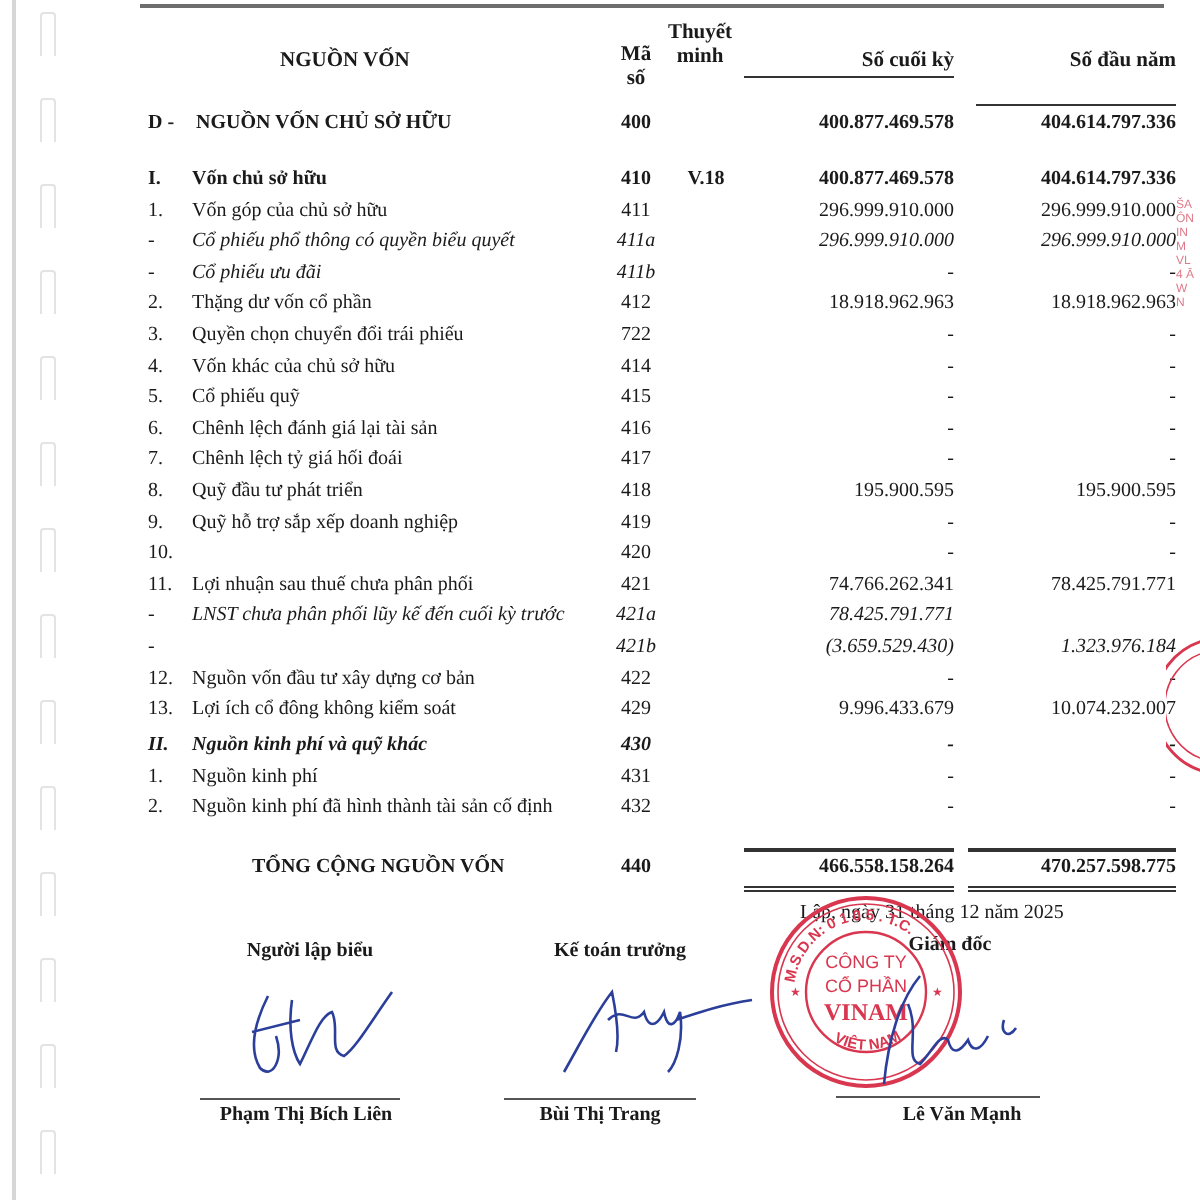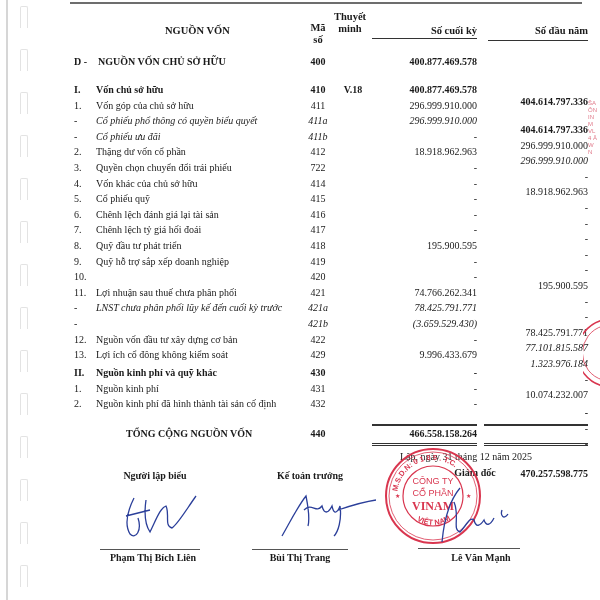--- a/index.html
+++ b/index.html
@@ -6,33 +6,33 @@
     html, body { width: 600px; height: 600px; background: #ffffff; overflow: hidden; }
     body { position: relative; font-family: "Liberation Serif", "DejaVu Serif", serif; color: #1a1a1a; }
 
     .binding-edge { position: absolute; left: 6px; top: 0; width: 2px; height: 600px; background: #d6d6d6; }
     .binding-holes { position: absolute; left: 20px; top: 0; width: 10px; height: 600px; }
     .hole { position: absolute; left: 0; width: 8px; height: 22px; border: 1px solid #e3e3e3; border-bottom: none; border-radius: 2px 2px 0 0; }
 
     .top-rule { position: absolute; left: 70px; top: 2px; width: 512px; height: 2px; background: #6d6d6d; }
 
     .hdr { position: absolute; font-weight: bold; font-size: 10.5px; }
-    .hdr-nguonvon { left: 140px; top: 25px; margin-left: 25px; }
+    .hdr-nguonvon { left: 140px; top: 25px; }
     .hdr-maso { left: 306px; top: 22px; text-align: center; width: 24px; line-height: 12px; }
     .hdr-thuyet { left: 332px; top: 11px; text-align: center; width: 36px; line-height: 12px; }
     .hdr-cuoiky { left: 372px; top: 25px; width: 105px; text-align: right; border-bottom: 1.5px solid #333; padding-bottom: 2px; }
-    .hdr-daunam { left: 488px; top: 25px; width: 100px; text-align: right; border-bottom: 1.5px solid #333; padding-bottom: 4px; }
+    .hdr-daunam { left: 488px; top: 25px; width: 100px; text-align: right; border-bottom: 1.5px solid #333; padding-bottom: 16px; }
 
     .row { position: absolute; left: 0; width: 600px; height: 16px; font-size: 10px; line-height: 16px; }
     .row .idx { position: absolute; left: 74px; width: 20px; }
     .row .label { position: absolute; left: 96px; white-space: nowrap; }
     .row .code { position: absolute; left: 300px; width: 36px; text-align: center; }
     .row .note { position: absolute; left: 336px; width: 34px; text-align: center; }
     .row .v1 { position: absolute; left: 372px; width: 105px; text-align: right; }
-    .row .v2 { position: absolute; left: 470px; width: 118px; text-align: right; margin-top: 40px; }
+    .row .v2 { position: absolute; left: 470px; width: 118px; text-align: right; }
     .row.bold { font-weight: bold; }
     .row.italic .label, .row.italic .code, .row.italic .v1, .row.italic .v2 { font-style: italic; }
     .row.section-d .idx { left: 74px; width: 40px; }
     .row.section-d .label { left: 98px; }
     .row.total .label { left: 126px; }
     .tl { position: absolute; height: 1.5px; background: #333; }
 
     .sig-title { position: absolute; font-weight: bold; font-size: 10px; text-align: center; }
     .sig-name { position: absolute; font-weight: bold; font-size: 10px; text-align: center; }
     .sig-line { position: absolute; height: 1px; background: #555; }
@@ -197,21 +197,20 @@
       <span class="note"></span>
       <span class="v1">74.766.262.341</span>
       <span class="v2">78.425.791.771</span>
     </div>
     <div class="row italic" style="top: 300.4px;">
       <span class="idx">-</span>
       <span class="label">LNST chưa phân phối lũy kế đến cuối kỳ trước</span>
       <span class="code">421a</span>
       <span class="note"></span>
       <span class="v1">78.425.791.771</span>
-      <span class="v2">77.101.815.587</span>
     </div>
     <div class="row italic" style="top: 316px;">
       <span class="idx">-</span>
       <span class="code">421b</span>
       <span class="note"></span>
       <span class="v1">(3.659.529.430)</span>
       <span class="v2">1.323.976.184</span>
     </div>
     <div class="row" style="top: 331.6px;">
       <span class="idx">12.</span>
@@ -224,21 +223,21 @@
     <div class="row" style="top: 347.2px;">
       <span class="idx">13.</span>
       <span class="label">Lợi ích cổ đông không kiểm soát</span>
       <span class="code">429</span>
       <span class="note"></span>
       <span class="v1">9.996.433.679</span>
       <span class="v2">10.074.232.007</span>
     </div>
   </div>
 <div id="rows-ii">
-    <div class="row bold" style="top: 365px;">
+    <div class="row bold" style="top: 365px; font-style: italic;">
       <span class="idx">II.</span>
       <span class="label">Nguồn kinh phí và quỹ khác</span>
       <span class="code">430</span>
       <span class="note"></span>
       <span class="v1">-</span>
       <span class="v2">-</span>
     </div>
     <div class="row" style="top: 380.6px;">
       <span class="idx">1.</span>
       <span class="label">Nguồn kinh phí</span>

